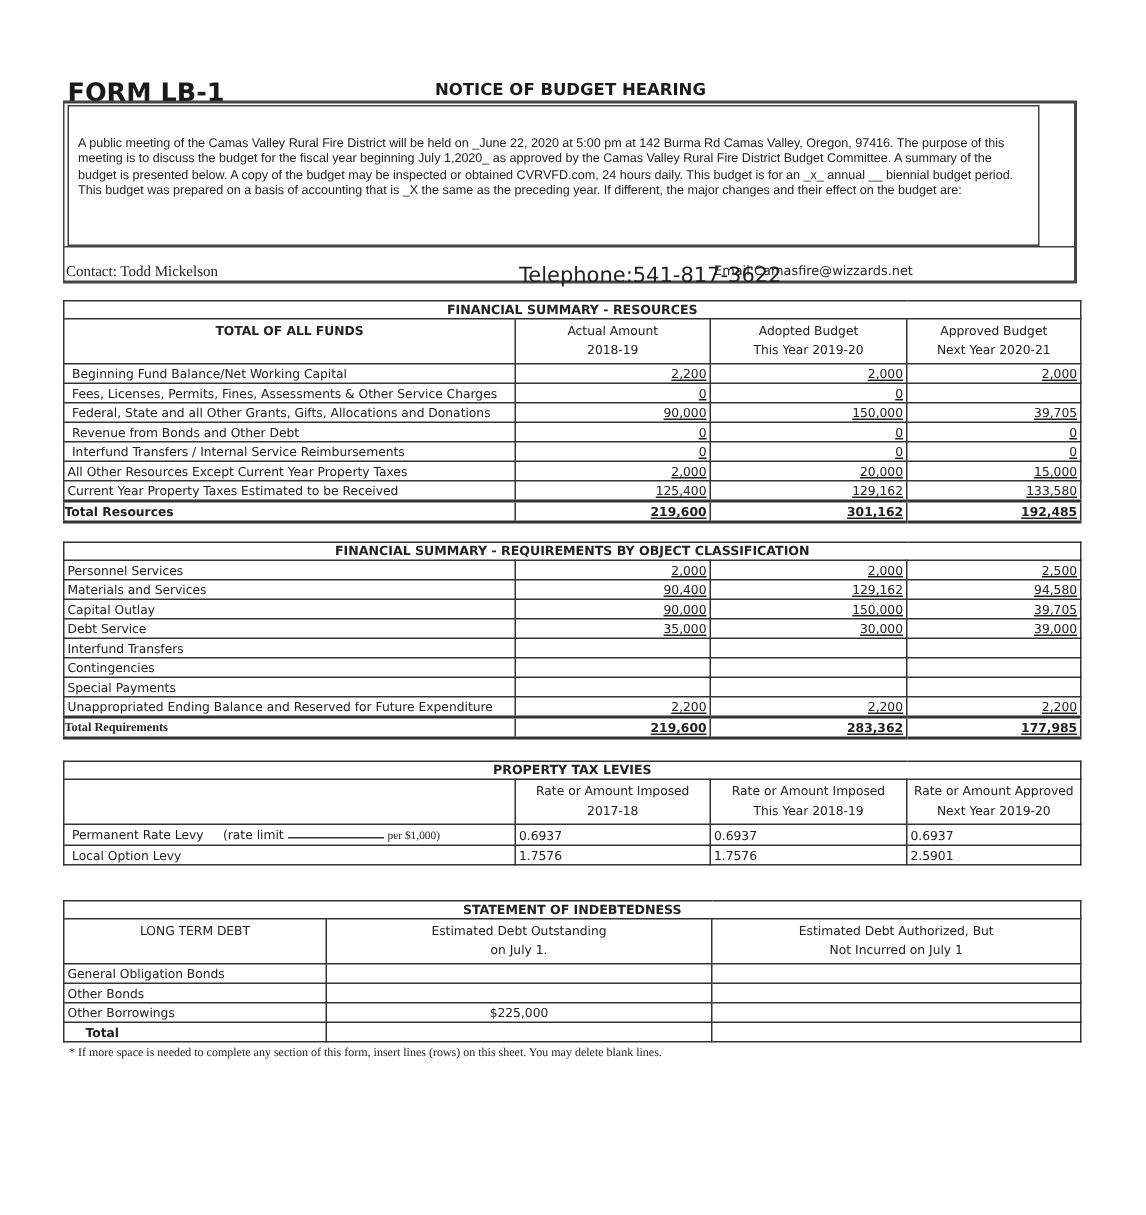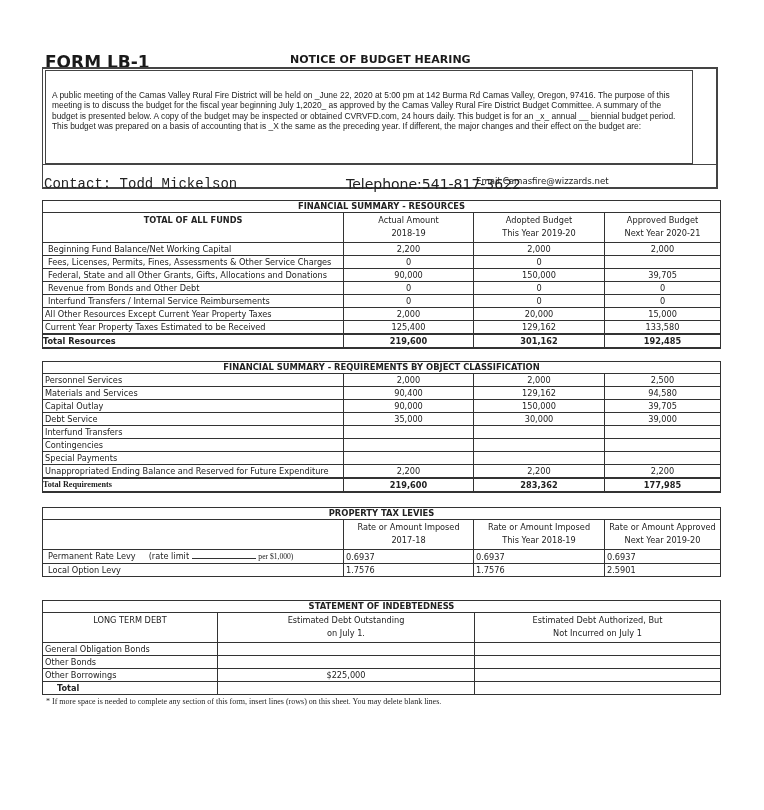--- a/index.html
+++ b/index.html
@@ -5,27 +5,27 @@
     html, body { margin: 0; padding: 0; background: #ffffff; }
     body { width: 764px; height: 810px; position: relative; overflow: hidden; color: #1a1a1a; font-family: "DejaVu Sans", sans-serif; }
     .abs { position: absolute; }
     .form-id { left: 45px; top: 52px; font-size: 17px; font-weight: bold; }
     .form-title { left: 290px; top: 53px; font-size: 11px; font-weight: bold; }
 
     .notice-outer { left: 42px; top: 67px; width: 676px; height: 122px; border: 2px solid #444; border-left: 1px solid #444; border-right: 2px solid #444; box-sizing: border-box; }
     .notice-inner { left: 45px; top: 70px; width: 648px; height: 94px; border: 1px solid #444; box-sizing: border-box; }
     .notice-text { left: 52px; top: 90px; width: 636px; font-family: "Liberation Sans", sans-serif; font-size: 8.4px; line-height: 10.4px; color: #222; }
     .notice-divider { left: 42px; top: 164px; width: 676px; border-top: 1px solid #444; }
-    .contact-row { left: 44px; top: 176px; font-size: 14px; color: #222; font-family: Liberation Mono, monospace; }
+    .contact-row { left: 44px; top: 176px; font-size: 10px; color: #222; font-family: Liberation Serif, serif; }
     .phone { left: 346px; top: 176px; font-size: 14px; color: #222; }
     .email { left: 476px; top: 176px; font-size: 8.6px; color: #222; }
 
     table.grid { position: absolute; border-collapse: collapse; table-layout: fixed; font-family: "DejaVu Sans", sans-serif; font-size: 8.2px; color: #222; }
     table.grid td { border: 1px solid #333; padding: 0 2px; height: 12px; line-height: 12px; white-space: nowrap; overflow: hidden; }
-    table.grid td.num { text-align: center; }
+    table.grid td.num { text-align: right; text-decoration: underline; }
     table.grid td.ctr { text-align: center; }
     table.grid tr.title td { font-weight: bold; text-align: center; height: 11px; line-height: 11px; font-size: 8.4px; }
     table.grid tr.hdr td { height: 28px; line-height: 13px; vertical-align: top; padding-top: 1px; text-align: center; white-space: normal; }
     table.grid tr.total td { font-weight: bold; border-top: 2px solid #333; border-bottom: 2px solid #333; }
     table.grid tr.total td.lbl { padding-left: 0; }
     .serif-bold { font-family: "Liberation Serif", serif; font-weight: bold; }
     .serif-small { font-family: "Liberation Serif", serif; font-size: 7.6px; }
     .blankline { display: inline-block; width: 64px; border-bottom: 1px solid #333; height: 8px; vertical-align: baseline; }
     .footnote { left: 46px; top: 697px; font-family: "Liberation Serif", serif; font-size: 8px; color: #222; }
   </style>

